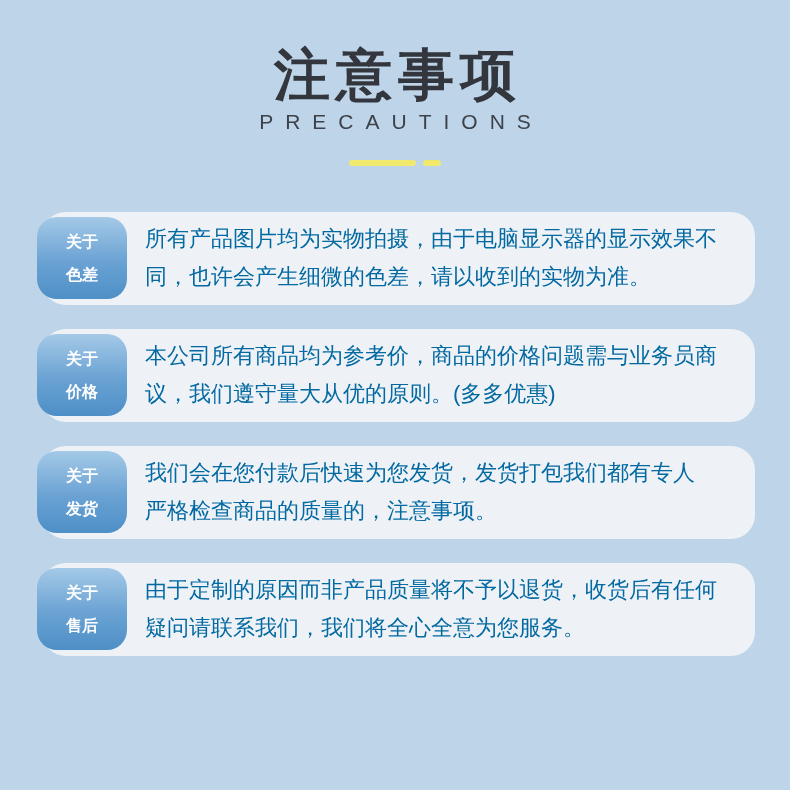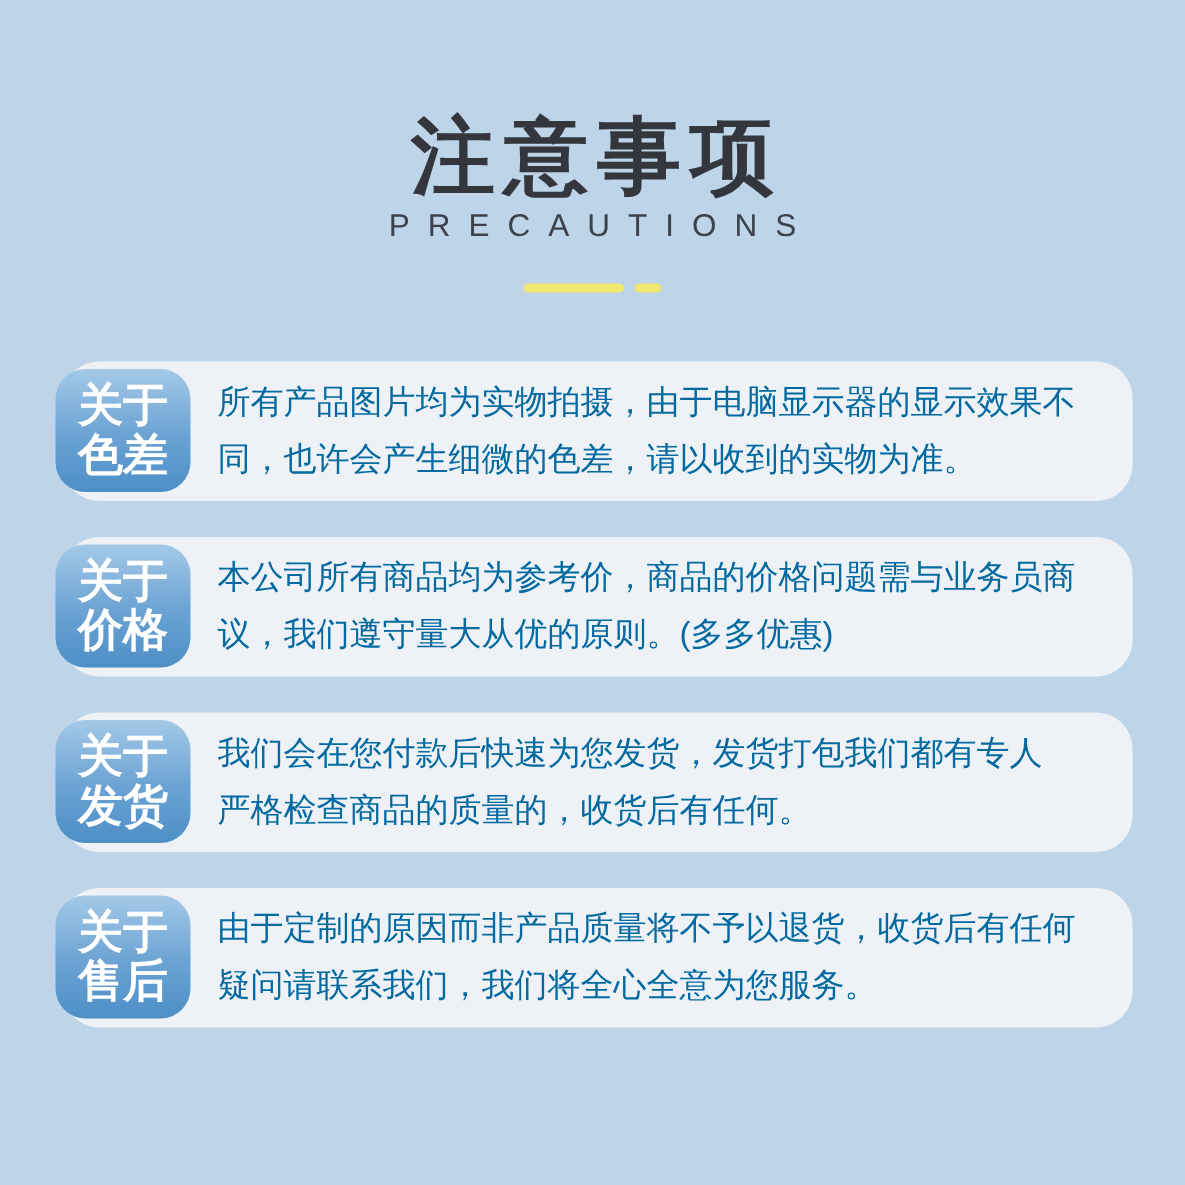--- a/index.html
+++ b/index.html
@@ -9,21 +9,21 @@
     background: #bdd4e9;
     overflow: hidden;
   }
   .poster {
     position: relative;
     width: 790px;
     height: 790px;
     background: #bdd4e9;
   }
   
-  .header { padding-top: 73px; text-align: center; }
+  .header { padding-top: 44px; text-align: center; }
   .title {
     font-size: 56px;
     line-height: 1.1;
     font-weight: 900;
     color: #33373d;
     letter-spacing: 6px;
     text-indent: 6px; 
   }
   .subtitle {
     margin-top: 4px;
@@ -61,21 +61,21 @@
   .tag {
     position: absolute;
     left: -5px;
     top: 50%;
     transform: translateY(-50%);
     width: 90px;
     height: 82px;
     border-radius: 20px;
     background: linear-gradient(180deg, #a4c9e7 0%, #6aa2d3 55%, #4d8fc7 100%);
     color: #ffffff;
-    font-size: 30px;
+    font-size: 16px;
     font-weight: 700;
     line-height: 33px;
     display: flex;
     flex-direction: column;
     align-items: center;
     justify-content: center;
     text-align: center;
   }
   .card-text {
     font-size: 22px;
@@ -122,21 +122,21 @@
       </p>
     </section>
 
     <section class="card">
       <div class="tag">
         <span>关于</span>
         <span>发货</span>
       </div>
       <p class="card-text">
         <span class="line">我们会在您付款后快速为您发货，发货打包我们都有专人</span>
-        <span class="line">严格检查商品的质量的，收货后有任何。</span>
+        <span class="line">严格检查商品的质量的，注意事项。</span>
       </p>
     </section>
 
     <section class="card">
       <div class="tag">
         <span>关于</span>
         <span>售后</span>
       </div>
       <p class="card-text">
         <span class="line">由于定制的原因而非产品质量将不予以退货，收货后有任何</span>

